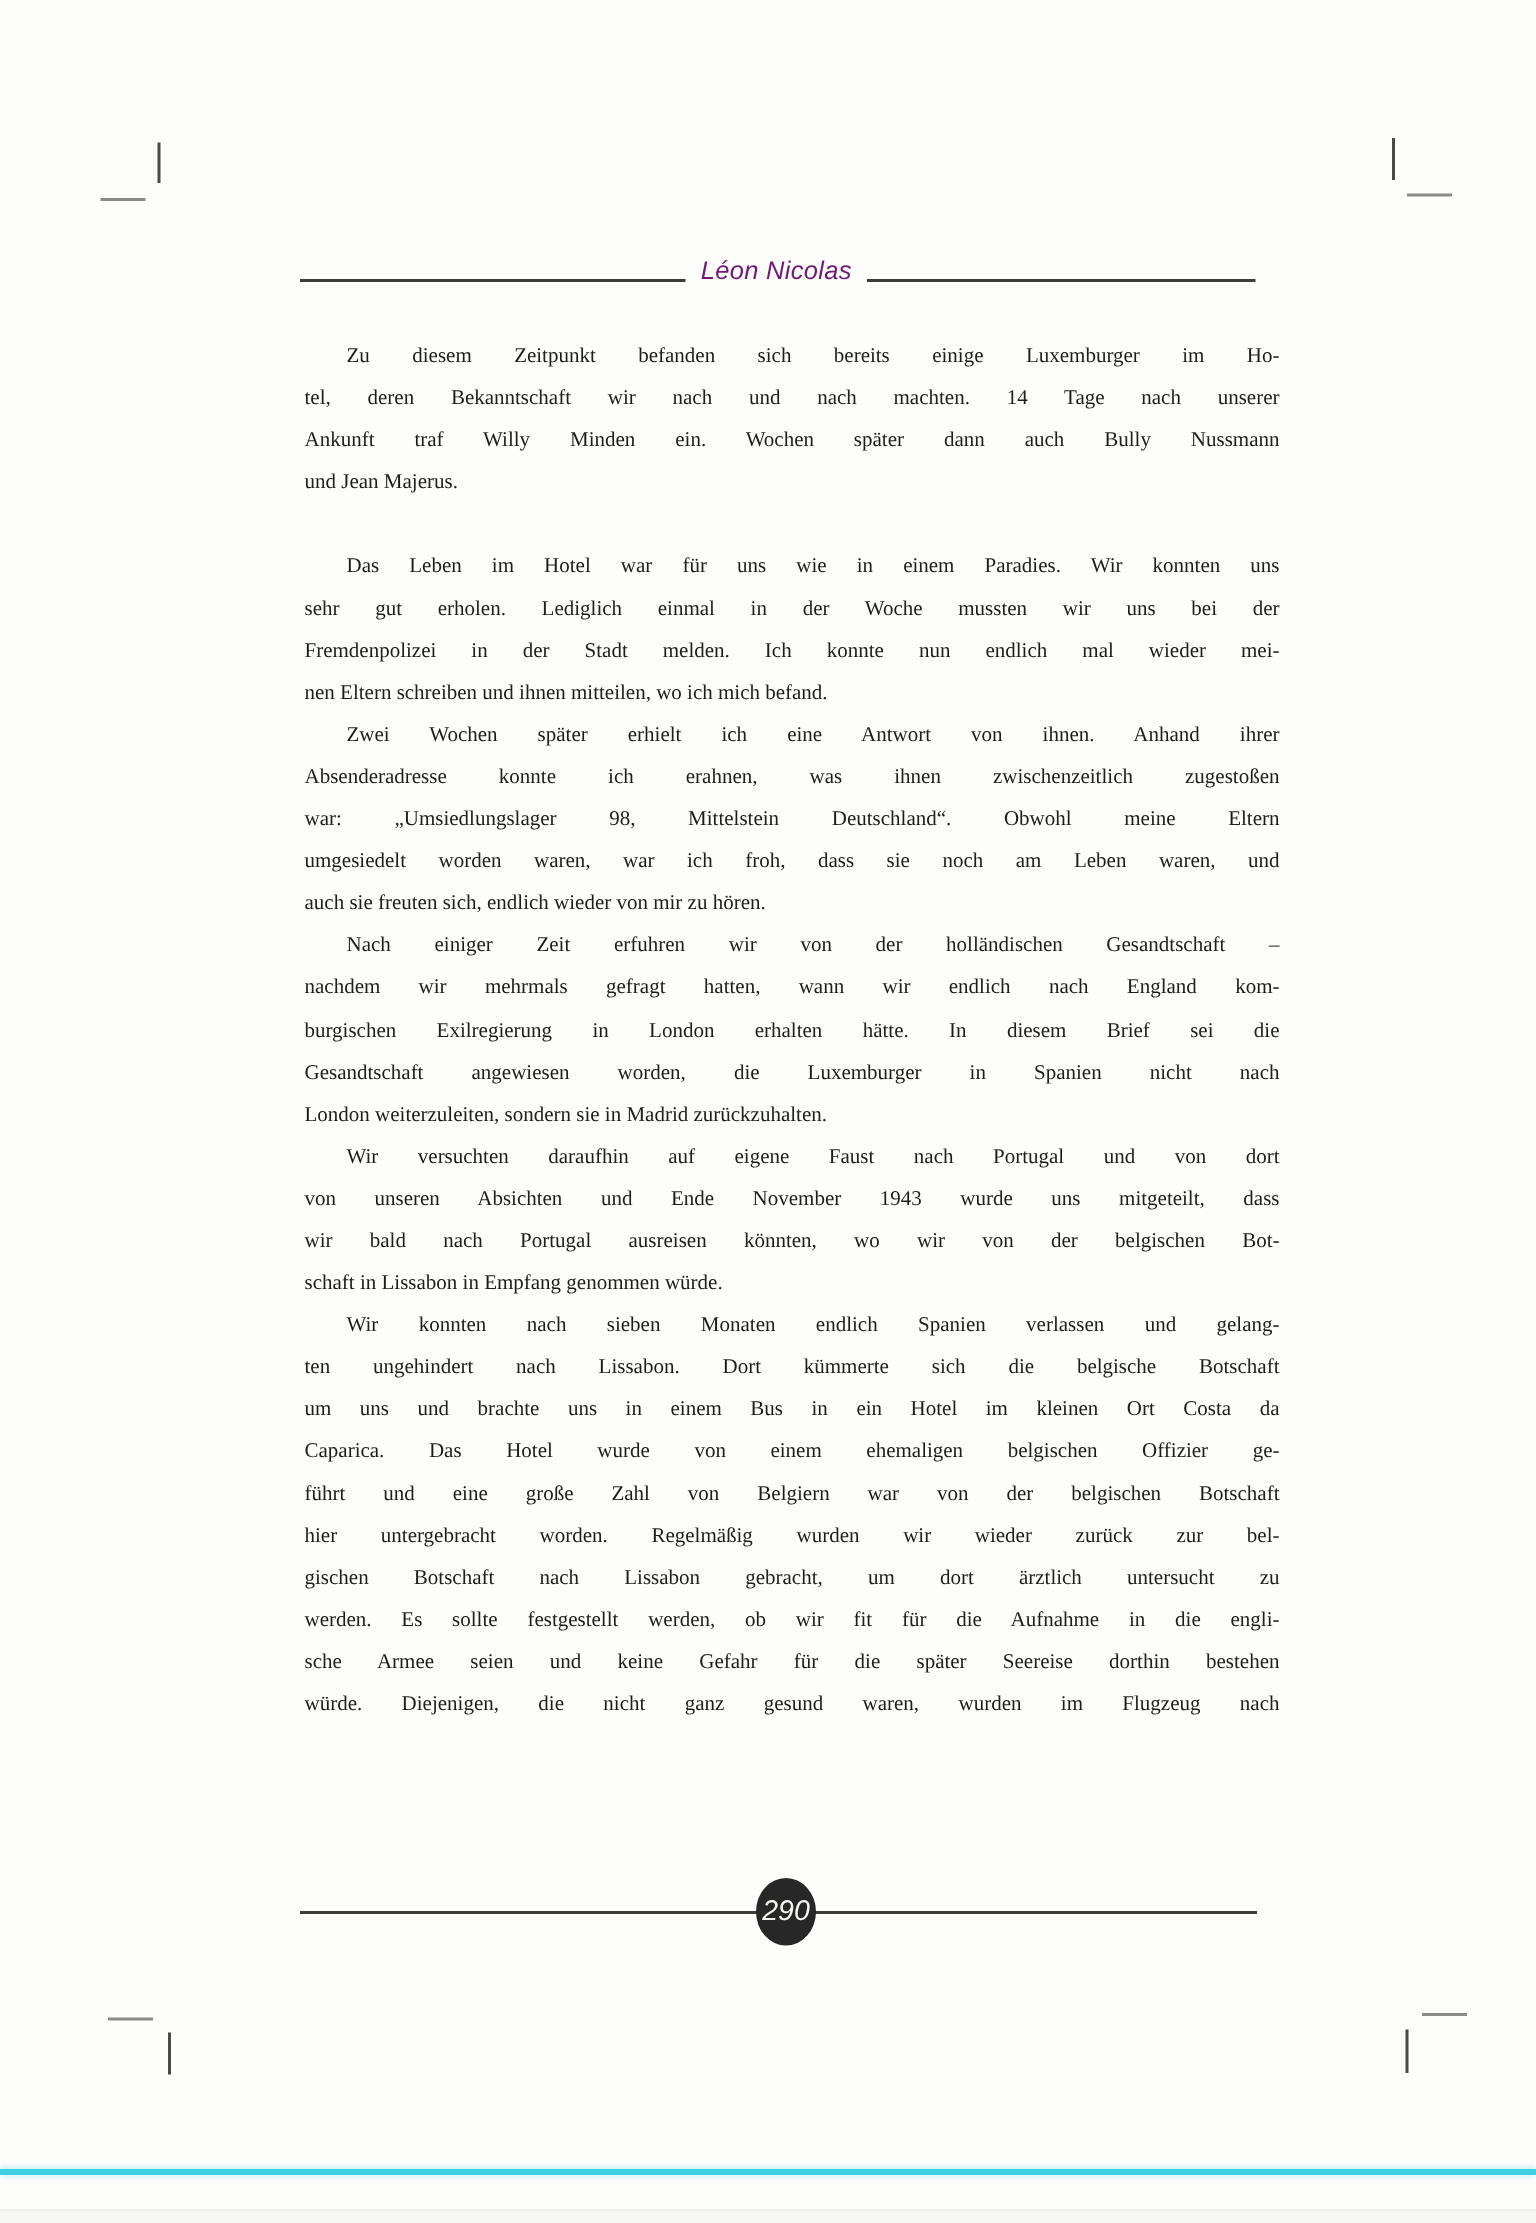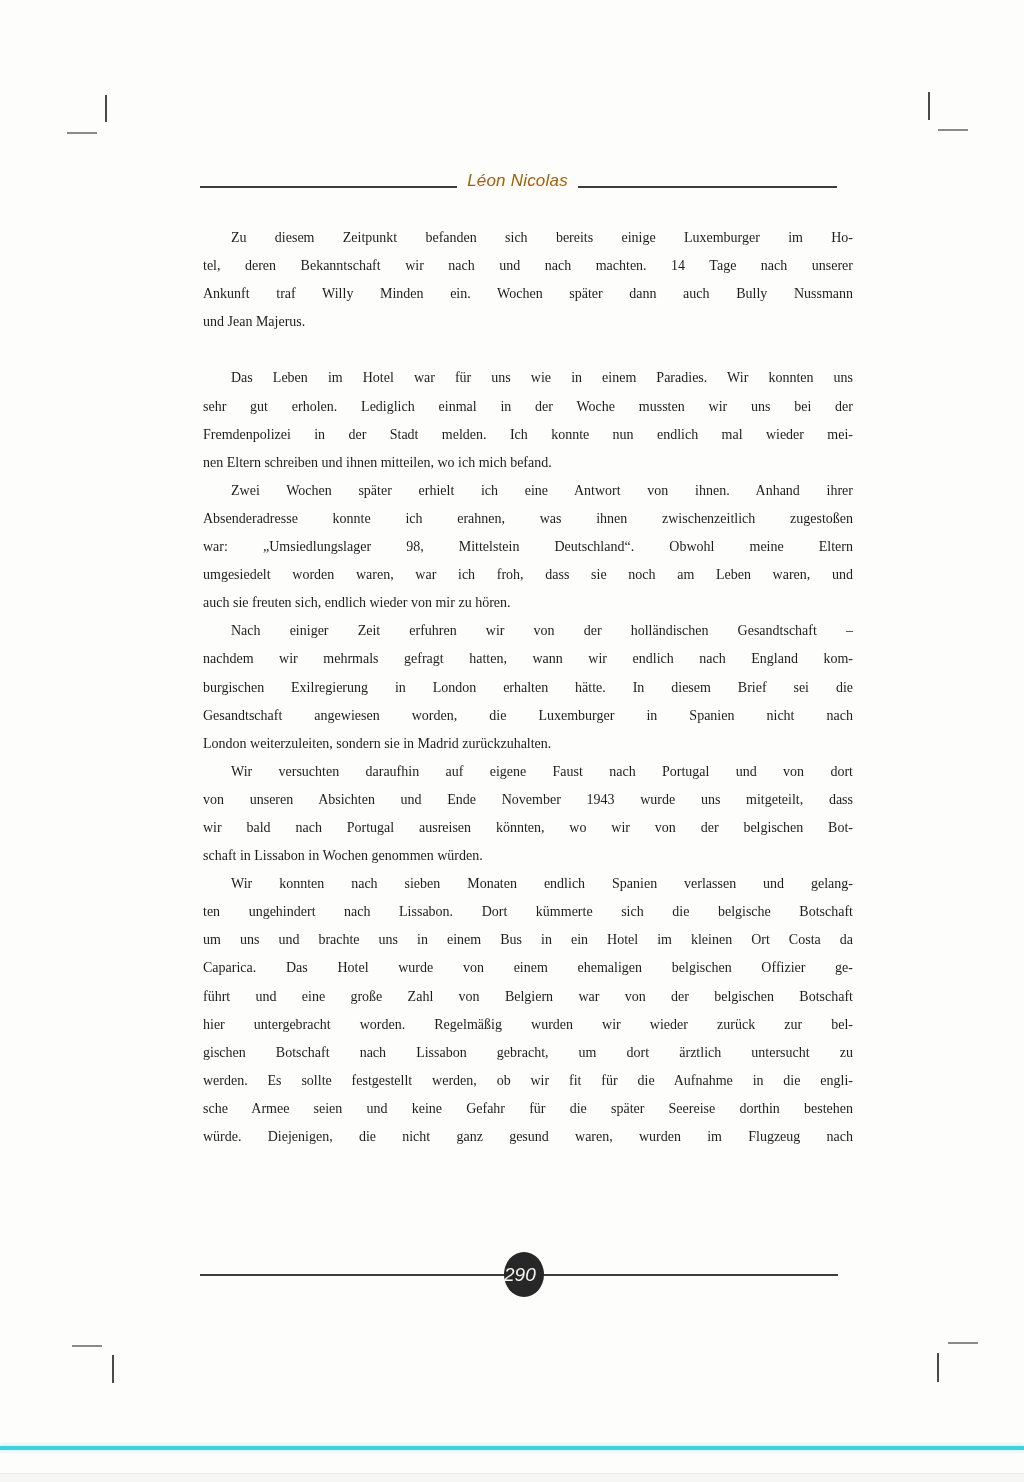--- a/index.html
+++ b/index.html
@@ -20,21 +20,21 @@
   }
   #header-rule-left  { left: 200px; top: 186px; width: 257px; }
   #header-rule-right { left: 578px; top: 186px; width: 259px; }
   #running-head {
     position: absolute;
     left: 450px; top: 171px; width: 135px;
     text-align: center;
     font-family: "Liberation Sans", sans-serif;
     font-style: italic;
     font-size: 17px;
-    color: #a16207;
+    color: #701a75;
     letter-spacing: 0.2px;
   }
 
   
   #page-body {
     position: absolute;
     left: 203px; top: 224px; width: 650px;
     color: var(--text, #1d1d1d);
     font-size: 14px;
   }
@@ -52,21 +52,21 @@
 
   
   #footer-rule { left: 200px; top: 1274px; width: 638px; }
   #page-number-badge {
     position: absolute;
     left: 504px; top: 1252px;
     width: 40px; height: 45px;
     border-radius: 50%;
     background: var(--badge, #272727);
     z-index: 2;
-    display: flex; align-items: center; justify-content: flex-start;
+    display: flex; align-items: center; justify-content: center;
   }
   #page-number {
     font-family: "Liberation Sans", sans-serif;
     font-style: italic;
     font-size: 19px;
     color: #f5f5f2;
   }
 
   
   .crop { position: absolute; background: #4a4a4a; }
@@ -137,21 +137,21 @@
         <div class="line first">Nach einiger Zeit erfuhren wir von der holländischen Gesandtschaft –</div>
         <div class="line">nachdem wir mehrmals gefragt hatten, wann wir endlich nach England kom-</div>
         <div class="line">burgischen Exilregierung in London erhalten hätte. In diesem Brief sei die</div>
         <div class="line">Gesandtschaft angewiesen worden, die Luxemburger in Spanien nicht nach</div>
         <div class="line lastline">London weiterzuleiten, sondern sie in Madrid zurückzuhalten.</div>
       </div>
       <div class="para">
         <div class="line first">Wir versuchten daraufhin auf eigene Faust nach Portugal und von dort</div>
         <div class="line">von unseren Absichten und Ende November 1943 wurde uns mitgeteilt, dass</div>
         <div class="line">wir bald nach Portugal ausreisen könnten, wo wir von der belgischen Bot-</div>
-        <div class="line lastline">schaft in Lissabon in Wochen genommen würden.</div>
+        <div class="line lastline">schaft in Lissabon in Empfang genommen würde.</div>
       </div>
       <div class="para">
         <div class="line first">Wir konnten nach sieben Monaten endlich Spanien verlassen und gelang-</div>
         <div class="line">ten ungehindert nach Lissabon. Dort kümmerte sich die belgische Botschaft</div>
         <div class="line">um uns und brachte uns in einem Bus in ein Hotel im kleinen Ort Costa da</div>
         <div class="line">Caparica. Das Hotel wurde von einem ehemaligen belgischen Offizier ge-</div>
         <div class="line">führt und eine große Zahl von Belgiern war von der belgischen Botschaft</div>
         <div class="line">hier untergebracht worden. Regelmäßig wurden wir wieder zurück zur bel-</div>
         <div class="line">gischen Botschaft nach Lissabon gebracht, um dort ärztlich untersucht zu</div>
         <div class="line">werden. Es sollte festgestellt werden, ob wir fit für die Aufnahme in die engli-</div>

